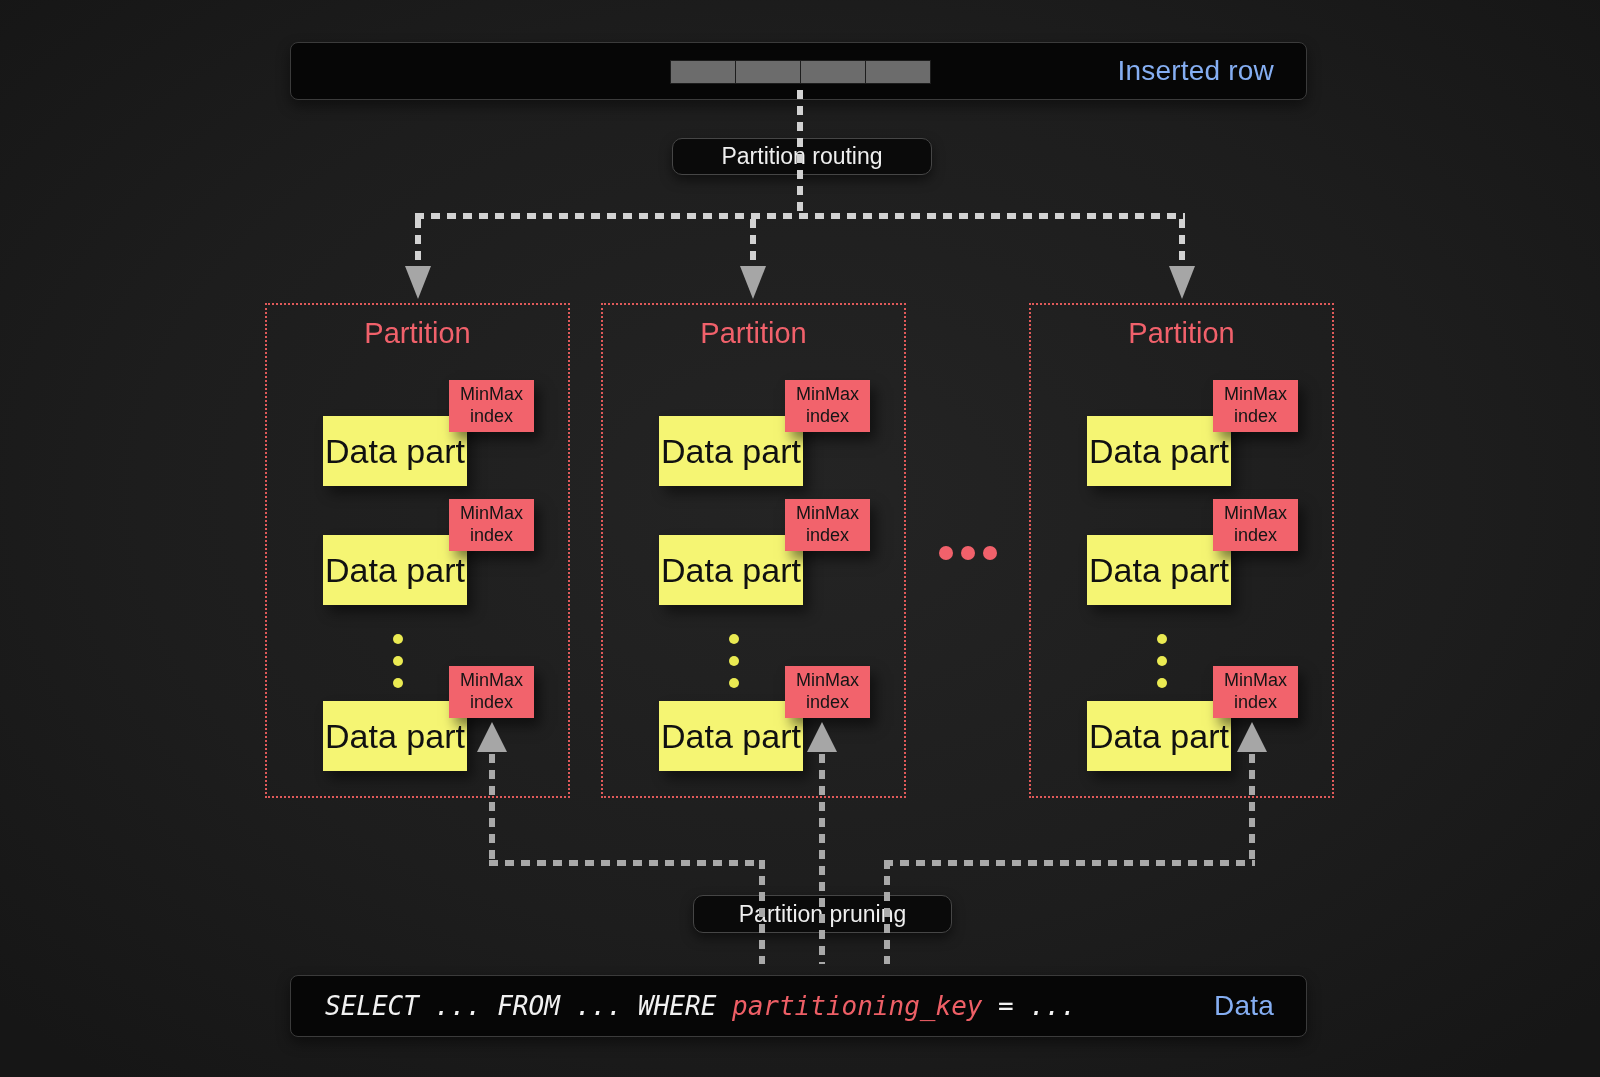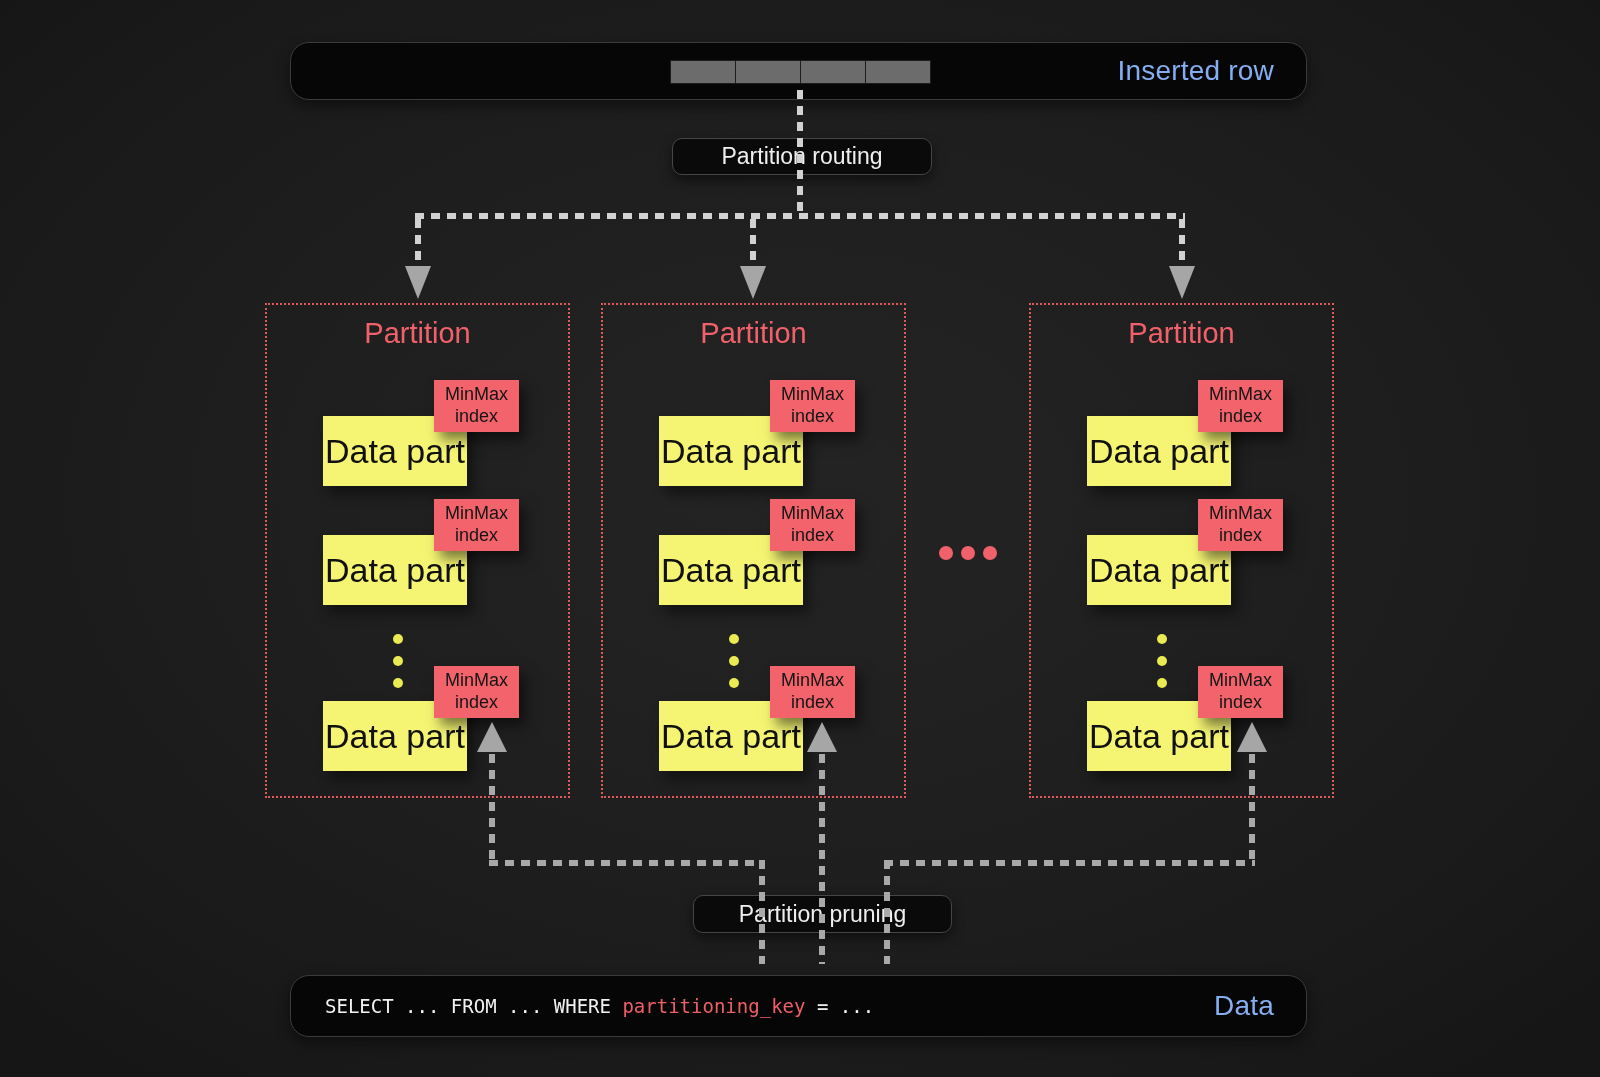--- a/index.html
+++ b/index.html
@@ -4,31 +4,31 @@
 <style>
   html,body{margin:0;padding:0;background:#111;}
   .canvas{
     position:relative;width:1600px;height:1077px;overflow:hidden;
     background:radial-gradient(1100px 750px at 50% 46%, #242424 0%, #1d1d1d 60%, #161616 100%);
     font-family:"Liberation Sans", sans-serif;
   }
   
   .panel{
     position:absolute;left:290px;width:1017px;height:58px;
-    background:#060606;border:1px solid #3b3b3b;border-radius:19px;
+    background:#060606;border:1px solid #3b3b3b;border-radius:8px;
     box-shadow:0 6px 14px rgba(0,0,0,.45);
     display:flex;align-items:center;z-index:2;box-sizing:border-box;
   }
   .top-box{top:42px;}
   .query-box{top:975px;height:62px;justify-content:space-between;padding:0 32px 0 34px;}
   .panel-label{color:#85aef2;font-size:28px;font-weight:500;letter-spacing:.2px;}
   .top-box .panel-label{position:absolute;right:32px;top:50%;transform:translateY(-50%);}
   .row-cells{position:absolute;left:379px;top:17px;width:260px;height:24px;display:flex;z-index:3;}
   .row-cell{flex:1;background:#6c6c6c;border:1px solid #1d1d1d;margin-right:-1px;}
-  .sql{font-family:"DejaVu Sans Mono", monospace;font-size:19px;color:#f1f1f1;}
+  .sql{font-family:"DejaVu Sans Mono", monospace;font-size:26px;color:#f1f1f1;font-style:italic;}
   .sql span{white-space:pre;}
   .sql .key{color:#ee5f66;}
   
   .label-box{
     position:absolute;background:#0a0a0a;border:1px solid #464646;border-radius:10px;
     box-shadow:0 5px 12px rgba(0,0,0,.5);display:flex;align-items:center;justify-content:center;
     z-index:4;box-sizing:border-box;
   }
   .label-box .txt{color:#efefef;font-size:23px;position:relative;z-index:6;}
   .routing-box{left:672px;top:138px;width:260px;height:37px;}
@@ -54,21 +54,21 @@
     position:absolute;top:12px;left:0;width:100%;text-align:center;
     color:#f1616b;font-size:29px;font-weight:500;
   }
   .datapart{
     position:absolute;left:56px;width:144px;height:70px;background:#f5f573;
     display:flex;align-items:center;justify-content:center;
     color:#111;font-size:34px;z-index:2;box-shadow:6px 8px 12px rgba(0,0,0,.45);
   }
   .dp-a{top:111px;} .dp-b{top:230px;} .dp-c{top:396px;}
   .minmax{
-    position:absolute;left:167px;width:85px;height:52px;background:#f2636c;
+    position:absolute;left:182px;width:85px;height:52px;background:#f2636c;
     display:flex;align-items:center;justify-content:center;text-align:center;
     color:#151515;font-size:18px;line-height:1.2;z-index:3;box-shadow:6px 8px 12px rgba(0,0,0,.5);
   }
   .mm-a{top:75px;} .mm-b{top:194px;} .mm-c{top:361px;}
   .vdots{position:absolute;left:126px;top:329px;width:10px;height:54px;z-index:2;}
   .vdots i{position:absolute;left:0;width:10px;height:10px;border-radius:50%;background:#eaea52;}
   .vdots i:nth-child(2){top:22px;} .vdots i:nth-child(3){top:44px;}
   .hdots{position:absolute;left:939px;top:546px;width:58px;height:14px;z-index:2;}
   .hdots i{position:absolute;top:0;width:14px;height:14px;border-radius:50%;background:#f1616b;}
   .hdots i:nth-child(2){left:22px;} .hdots i:nth-child(3){left:44px;}

